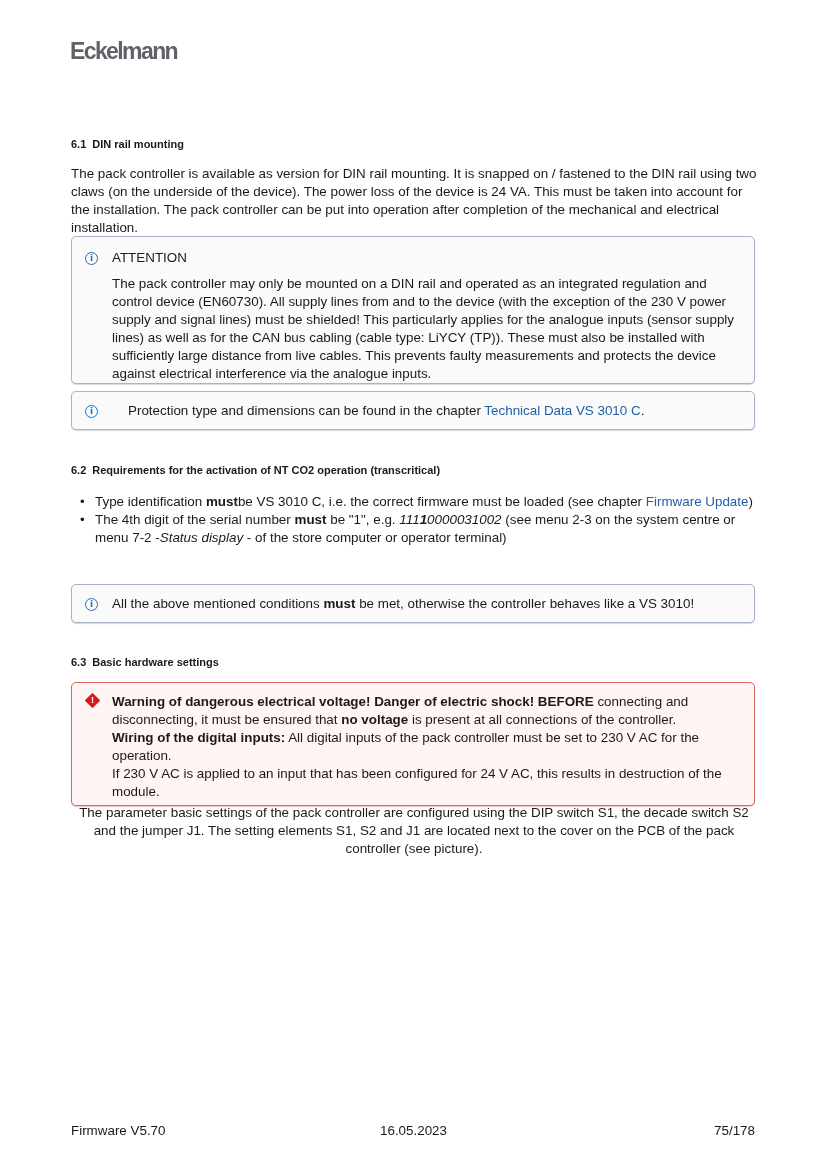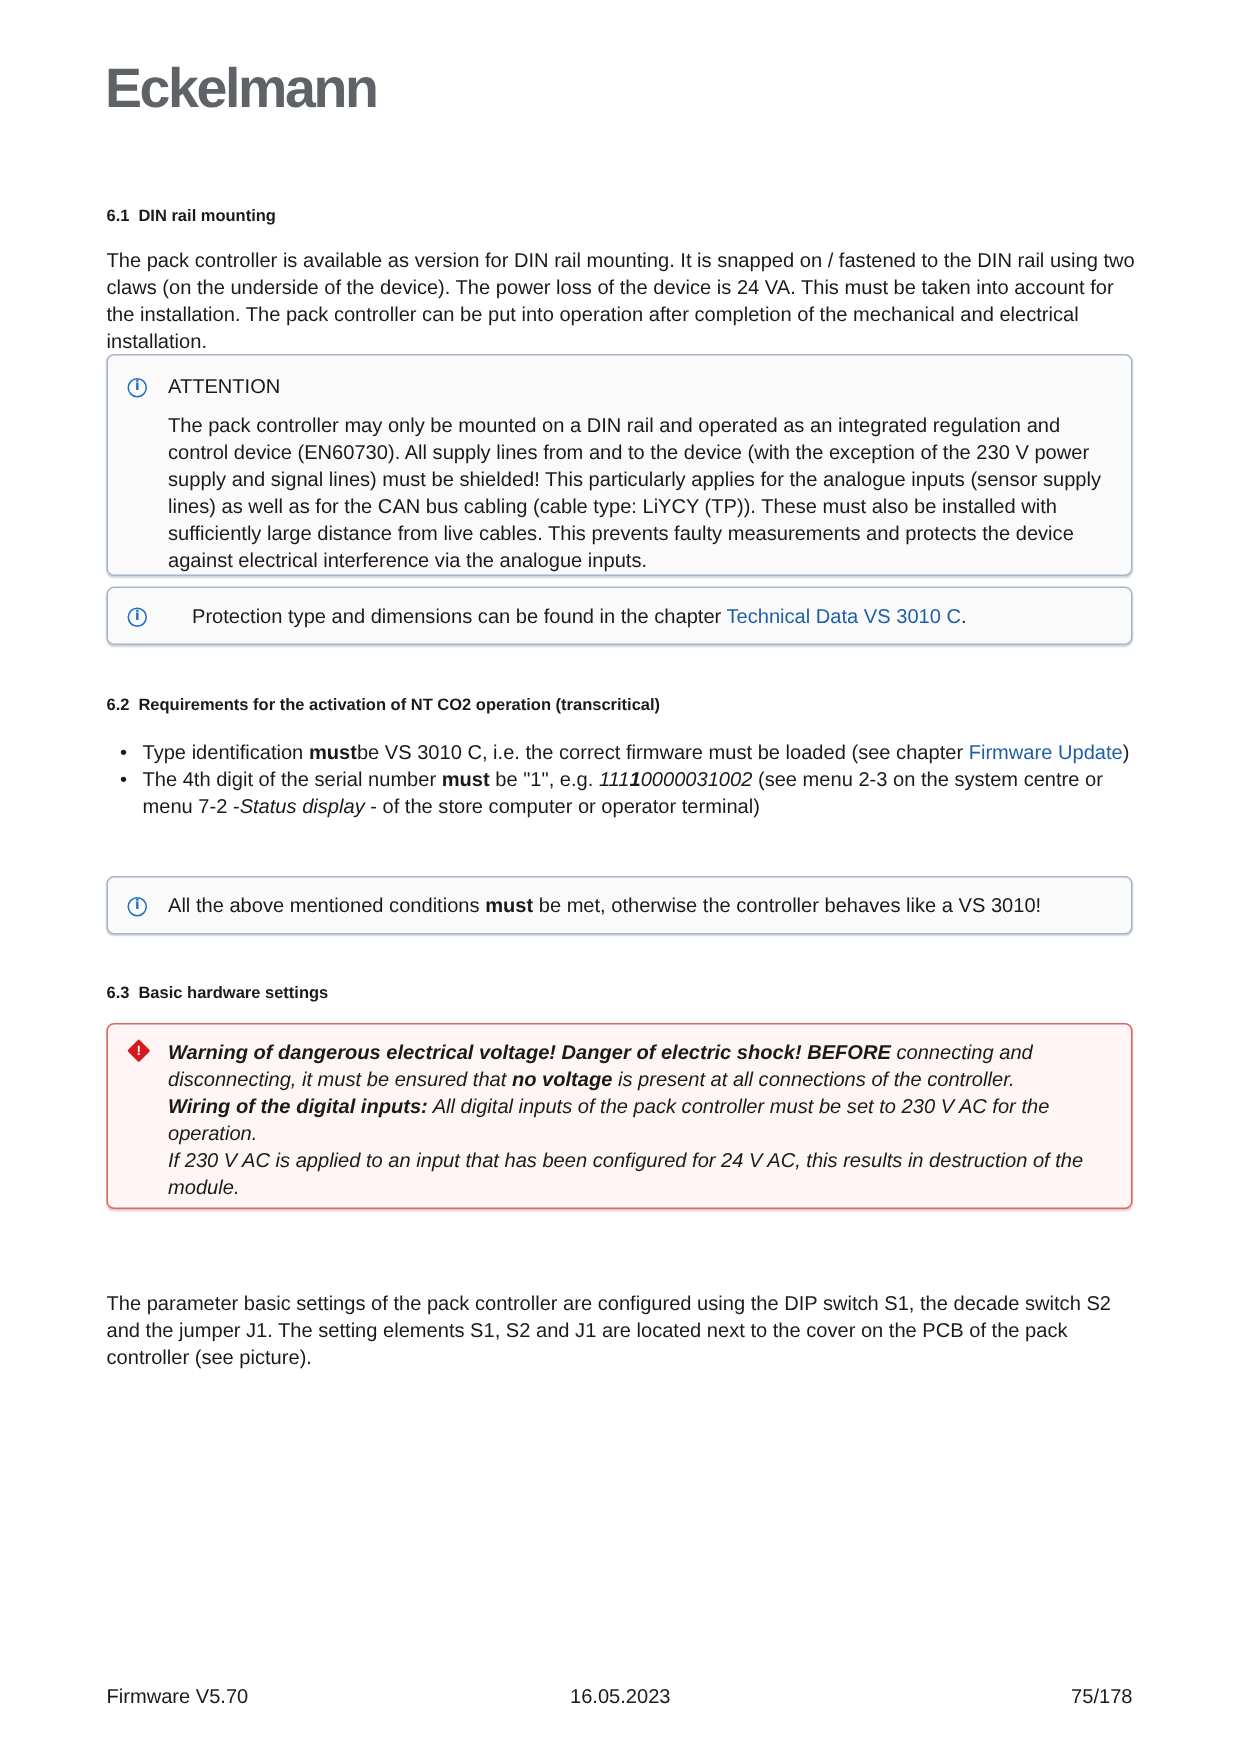--- a/index.html
+++ b/index.html
@@ -3,21 +3,21 @@
 <meta charset="utf-8">
 <style>
   html, body { margin: 0; padding: 0; background: #ffffff; }
   body {
     width: 827px; height: 1169px; position: relative; overflow: hidden;
     font-family: "Liberation Sans", sans-serif; color: #1a1a1a; font-size: 13.4px;
   }
   .logo {
     position: absolute; left: 70px; top: 40px;
     font-family: "Liberation Sans", sans-serif; font-weight: 700;
-    font-size: 37px; letter-spacing: -1.6px; color: #5f6368; line-height: 1;
+    font-size: 23px; letter-spacing: -1.6px; color: #5f6368; line-height: 1;
   }
   .content { position: absolute; left: 71px; width: 686px; }
   h2 {
     margin: 0; font-size: 11px; font-weight: 700; color: #1a1a1a;
     line-height: 18px;
   }
   h2 .num { margin-right: 6px; }
   p { margin: 0; line-height: 18px; }
   .box {
     position: absolute; left: 71px; width: 684px; box-sizing: border-box;
@@ -102,28 +102,28 @@
 </div>
 
 <div class="content" style="top:653px;">
   <h2><span class="num">6.3</span><span>Basic hardware settings</span></h2>
 </div>
 
 <div class="box danger" style="top:682px; height:124px;">
   <div class="icon-danger" style="left:15px; top:12px;">
       <span>!</span>
     </div>
-  <div style="position:absolute; left:40px; top:10px; width:634px;font-style:italic;">
+  <div style="position:absolute; left:40px; top:10px; width:634px;">
     <p><b>Warning of dangerous electrical voltage! Danger of electric shock! BEFORE</b><span> connecting and disconnecting, it must be ensured that </span><b>no voltage</b><span> is present at all connections of the controller.</span></p>
     <p><b>Wiring of the digital inputs:</b><span> All digital inputs of the pack controller must be set to 230 V AC for the operation.</span></p>
     <p>If 230 V AC is applied to an input that has been configured for 24 V AC, this results in destruction of the module.</p>
   </div>
 </div>
 
-<div class="content" style="top:860px;">
+<div class="content" style="top:804px;text-align:center;">
   <p>The parameter basic settings of the pack controller are configured using the DIP switch S1, the decade switch S2 and the jumper J1. The setting elements S1, S2 and J1 are located next to the cover on the PCB of the pack controller (see picture).</p>
 </div>
 
 <div class="footer">
   <span class="l">Firmware V5.70</span>
   <span class="c">16.05.2023</span>
   <span class="r">75/178</span>
 </div>
 
 </body></html>

